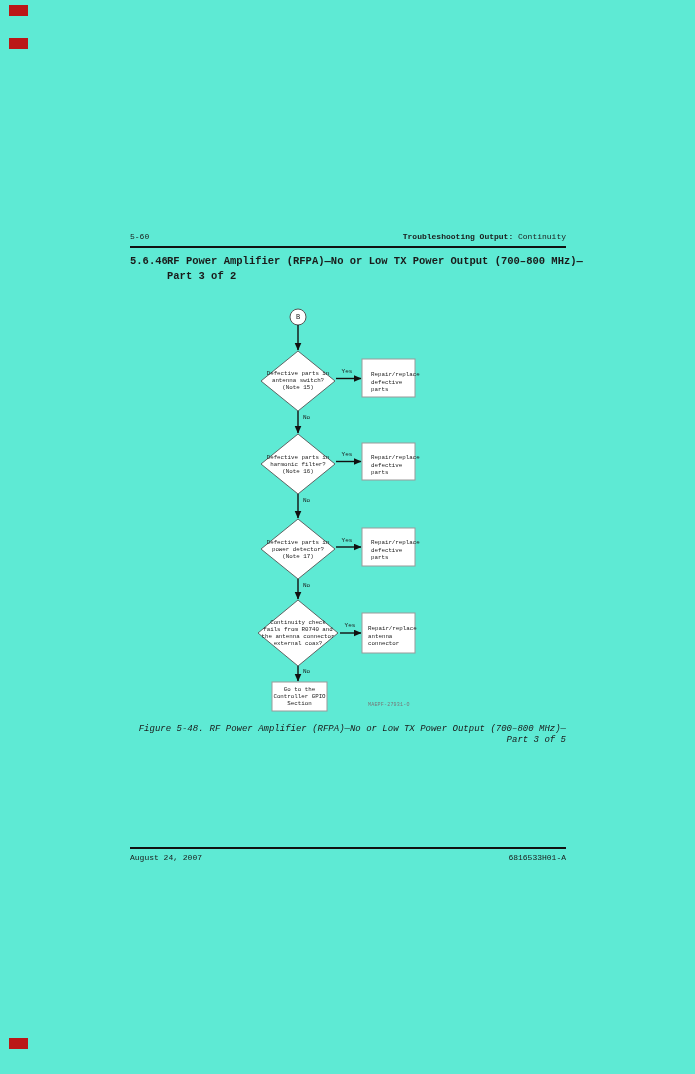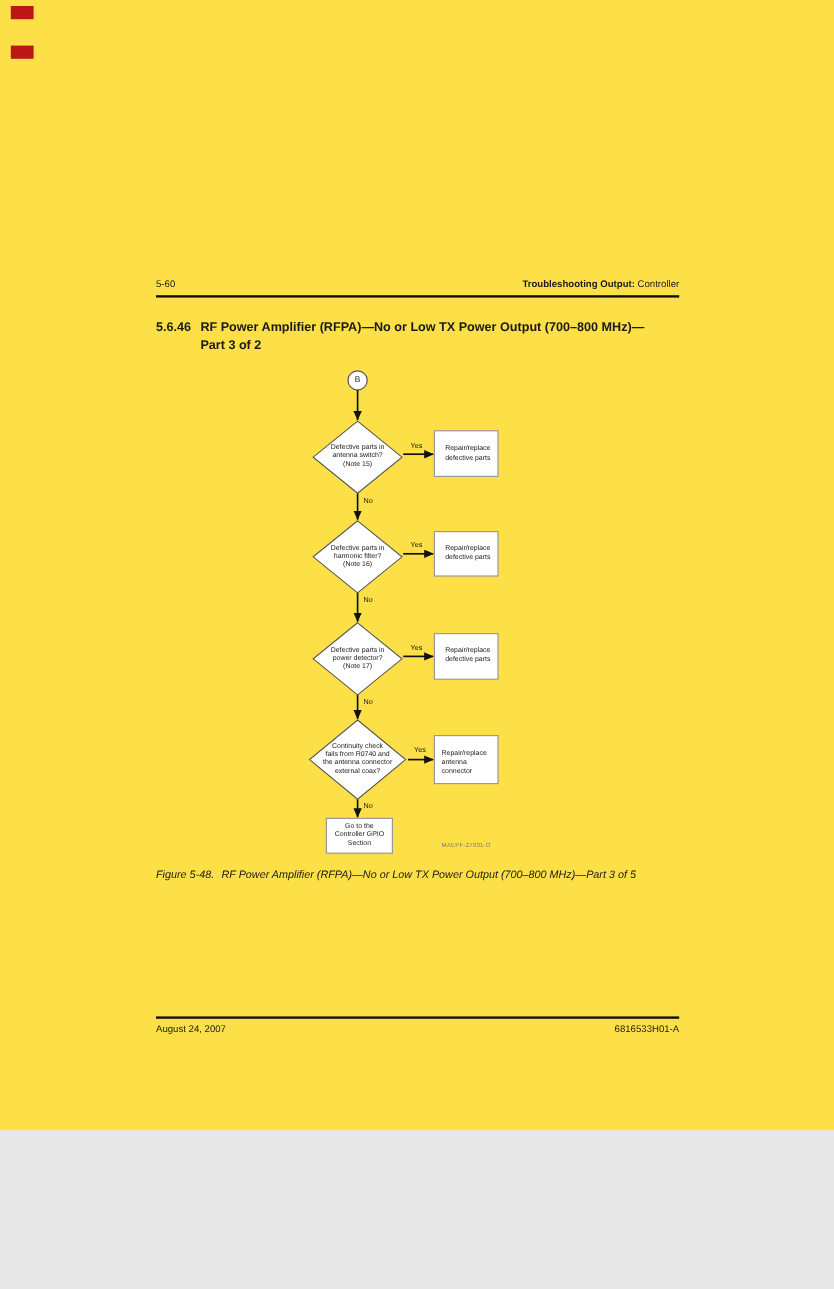--- a/index.html
+++ b/index.html
@@ -1,57 +1,57 @@
 <!DOCTYPE html>
 <html><head>
 <meta charset="utf-8">
 <style>
   html,body{margin:0;padding:0;background:#e8e8e8;}
-  .page{position:relative;width:695px;height:942px;background:#fde047;overflow:hidden;
-        font-family:Liberation Sans, sans-serif;color:#1a1a1a;}
+  .page{position:relative;width:695px;height:1074px;background:#5eead4;overflow:hidden;
+        font-family:Liberation Mono, monospace;color:#1a1a1a;}
   .crop-mark{position:absolute;left:9px;width:19px;height:11px;background:#bb1717;}
   
   .hdr{position:absolute;left:130px;width:436px;top:232px;display:flex;justify-content:space-between;
        font-size:8px;line-height:10px;}
   .hdr .bold{font-weight:bold;}
   .rule{position:absolute;left:130px;width:436px;background:#111;}
   .hdr-rule{top:246px;height:2px;}
   
-  .sec{position:absolute;left:130px;top:254px;display:flex;font-weight:bold;font-size:10.5px;line-height:14.5px;margin-top:12px;}
+  .sec{position:absolute;left:130px;top:254px;display:flex;font-weight:bold;font-size:10.5px;line-height:14.5px;}
   .sec-num{width:37px;flex:none;}
   
   svg.fc{position:absolute;left:0;top:0;}
   .fc-text{position:absolute;font-size:5.8px;line-height:7px;text-align:center;color:#1a1a1a;}
   .fc-text span{display:block;}
   .box-text{position:absolute;font-size:5.8px;line-height:7.5px;text-align:left;color:#1a1a1a;}
   .box-text span{display:block;}
   .lbl{position:absolute;font-size:6px;line-height:8px;color:#1a1a1a;}
   .b-lbl{position:absolute;left:290px;top:313px;width:16px;text-align:center;font-size:7px;line-height:8px;}
   .artwork{position:absolute;left:368px;top:702px;width:70px;font-size:5px;color:#777;letter-spacing:.2px;}
   
-  .caption{position:absolute;left:130px;width:436px;top:724px;text-align:left;
+  .caption{position:absolute;left:130px;width:436px;top:724px;text-align:right;
            font-style:italic;font-size:9px;line-height:11px;}
   .caption .cap-label{margin-right:6px;}
   
   .ftr-rule{top:847px;height:2px;}
   .ftr{position:absolute;left:130px;width:436px;top:853px;display:flex;justify-content:space-between;
        font-size:8px;line-height:10px;gap:40px;}
 </style>
 </head>
 <body>
 
 <div class="page">
 
   <div class="crop-mark" style="top:5px"></div>
   <div class="crop-mark" style="top:38px"></div>
   <div class="crop-mark" style="top:1038px"></div>
 
   <div class="hdr">
     <span>5-60</span>
-    <span><span class="bold">Troubleshooting Output:</span><span> Controller</span></span>
+    <span><span class="bold">Troubleshooting Output:</span><span> Continuity</span></span>
   </div>
   <div class="rule hdr-rule"></div>
 
   <div class="sec">
     <span class="sec-num">5.6.46</span>
     <span>
       <span style="display:block">RF Power Amplifier (RFPA)—No or Low TX Power Output (700–800 MHz)—</span>
       <span style="display:block">Part 3 of 2</span>
     </span>
   </div>

